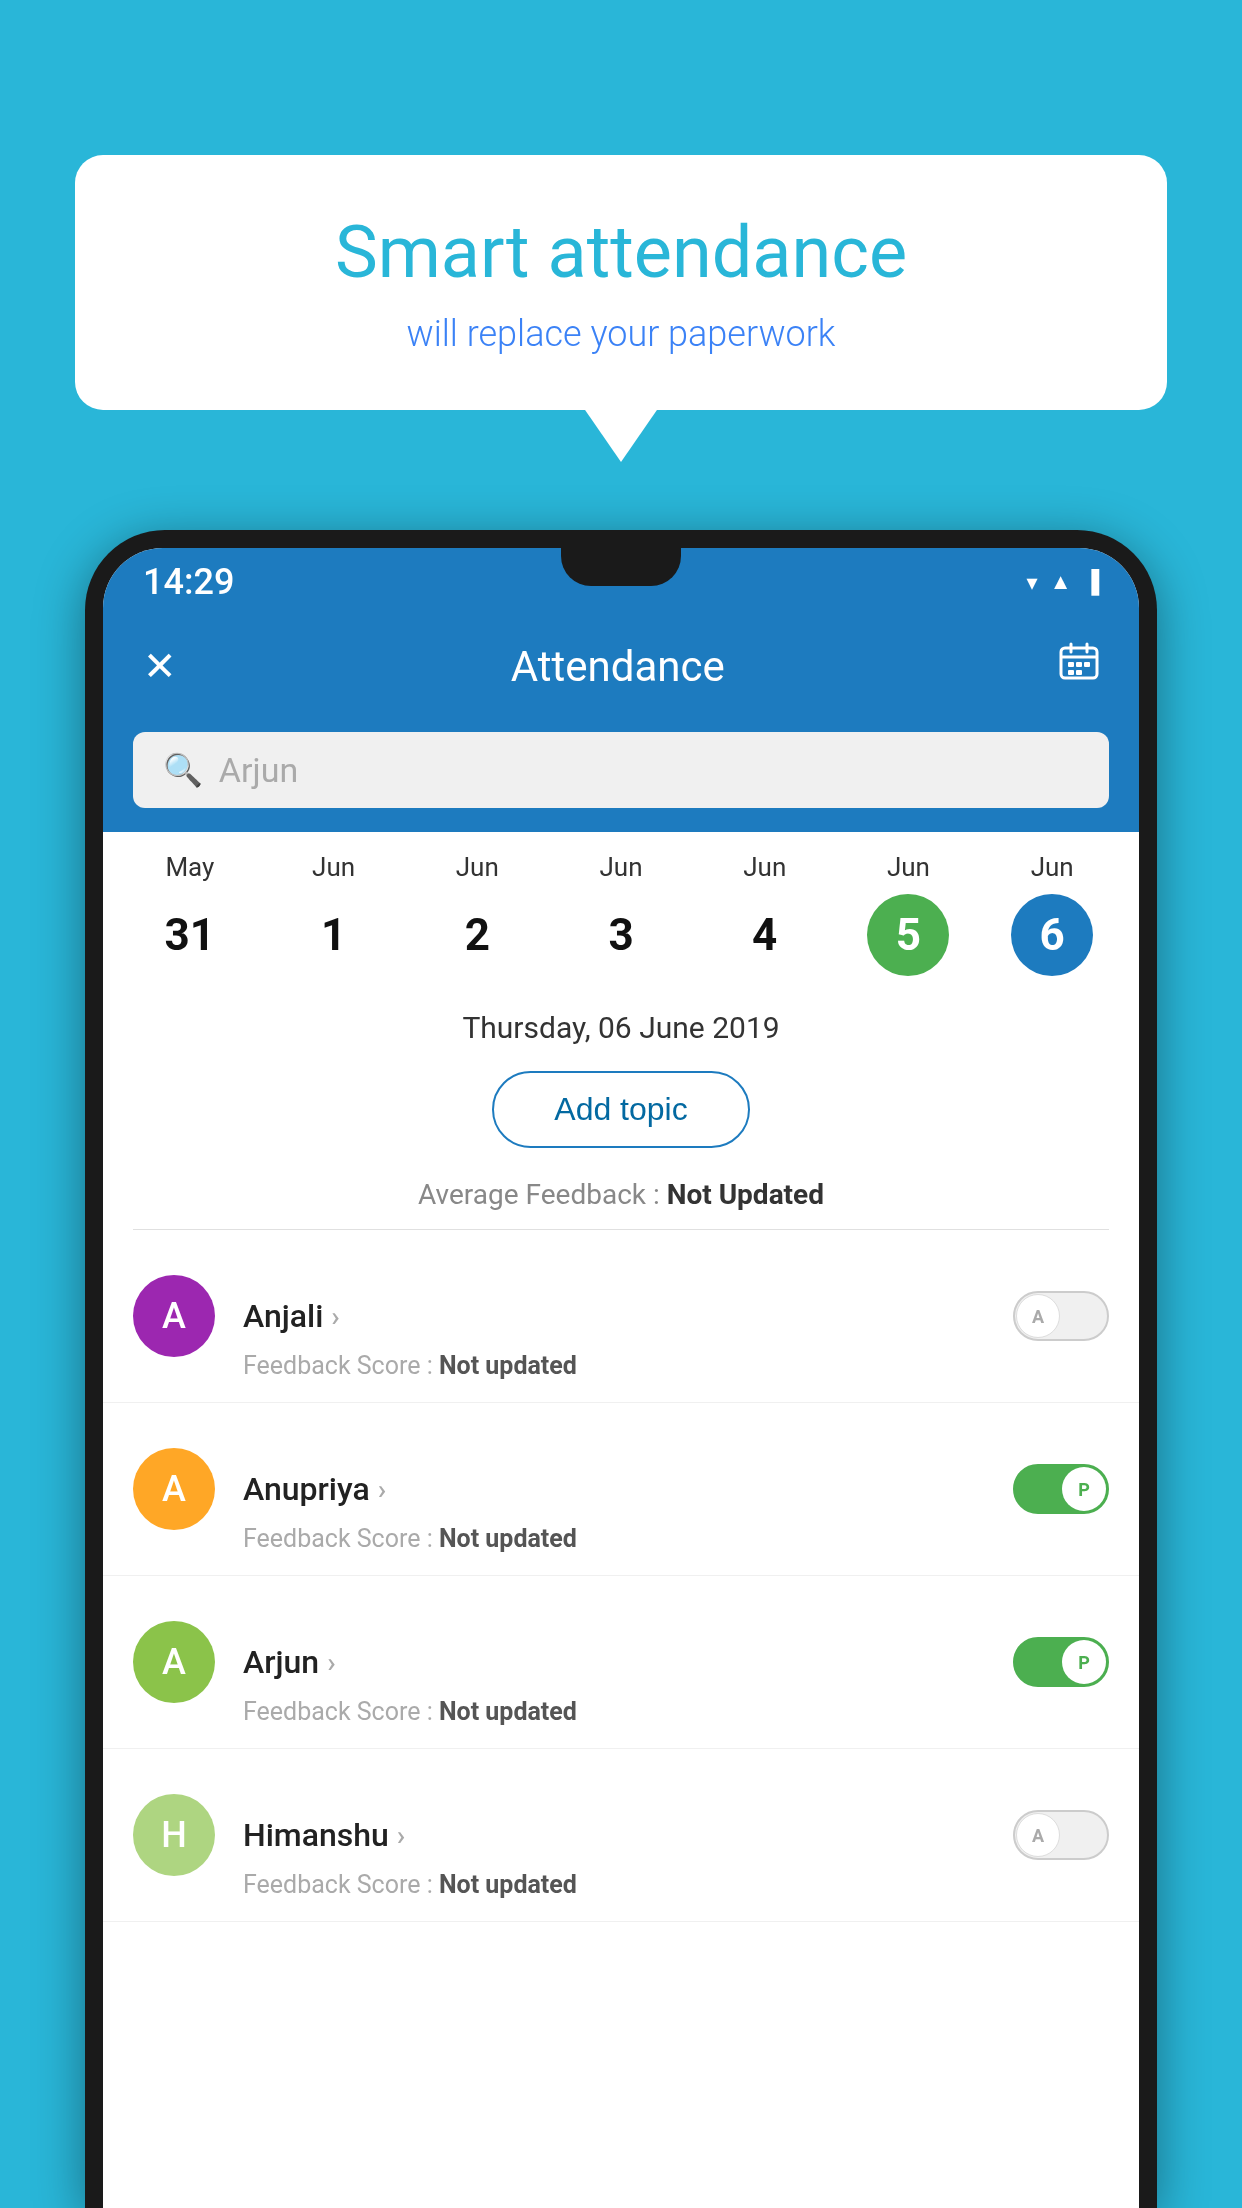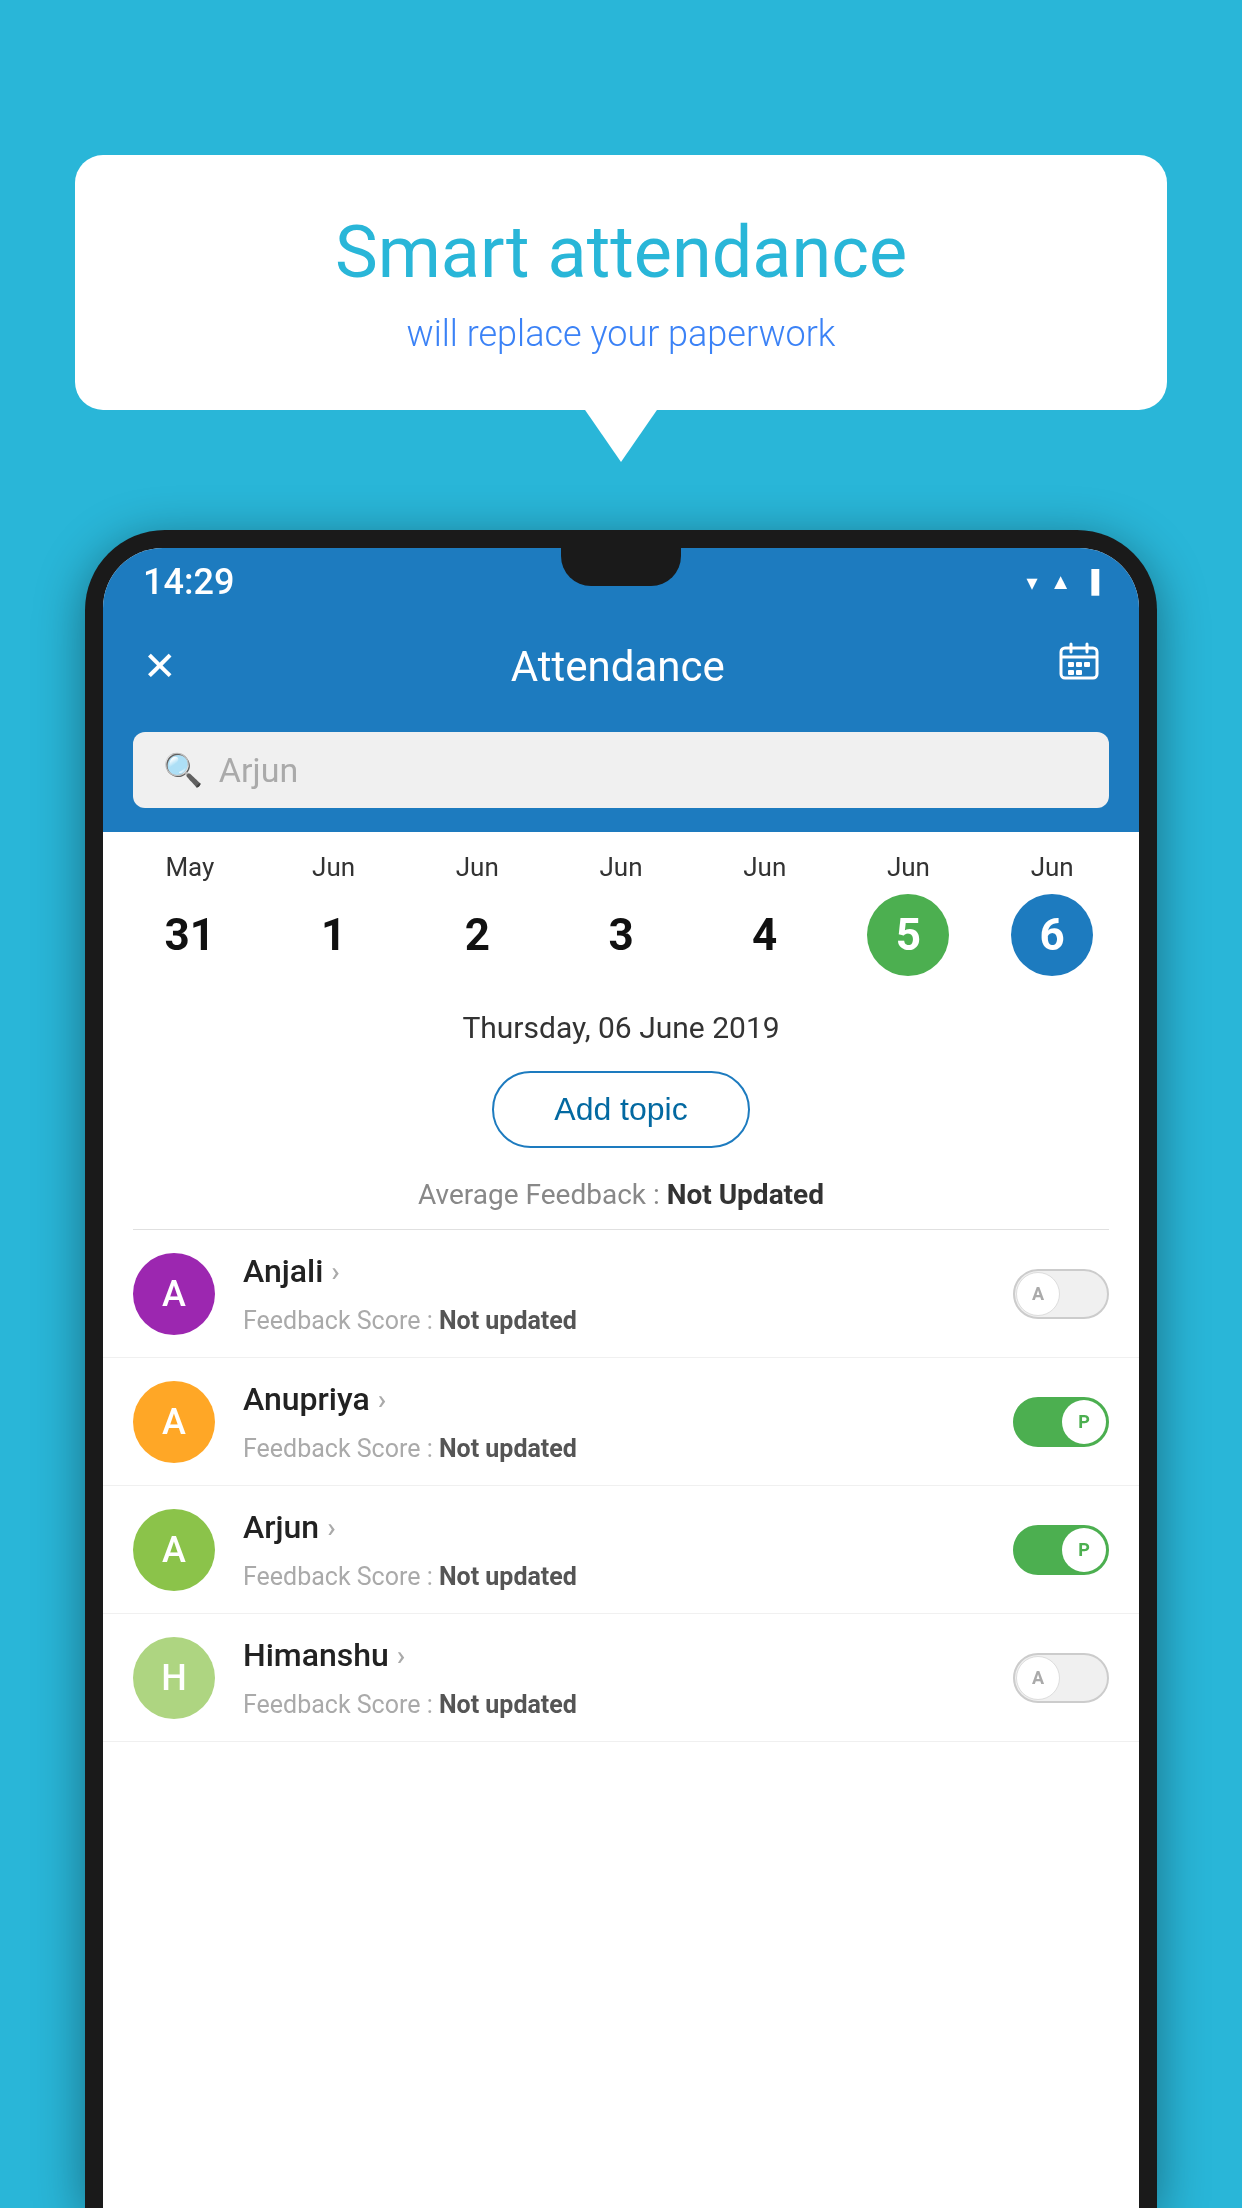--- a/index.html
+++ b/index.html
@@ -263,20 +263,21 @@
       flex: 1;
       margin-left: 28px;
     }
     .student-name {
       font-size: 32px;
       color: #222;
       font-weight: 500;
       display: flex;
       align-items: center;
       gap: 8px;
+      margin-top: 45px;
     }
     .chevron {
       color: #aaa;
       font-size: 28px;
     }
     .student-score {
       font-size: 25px;
       color: #aaa;
       margin-top: 16px;
     }

